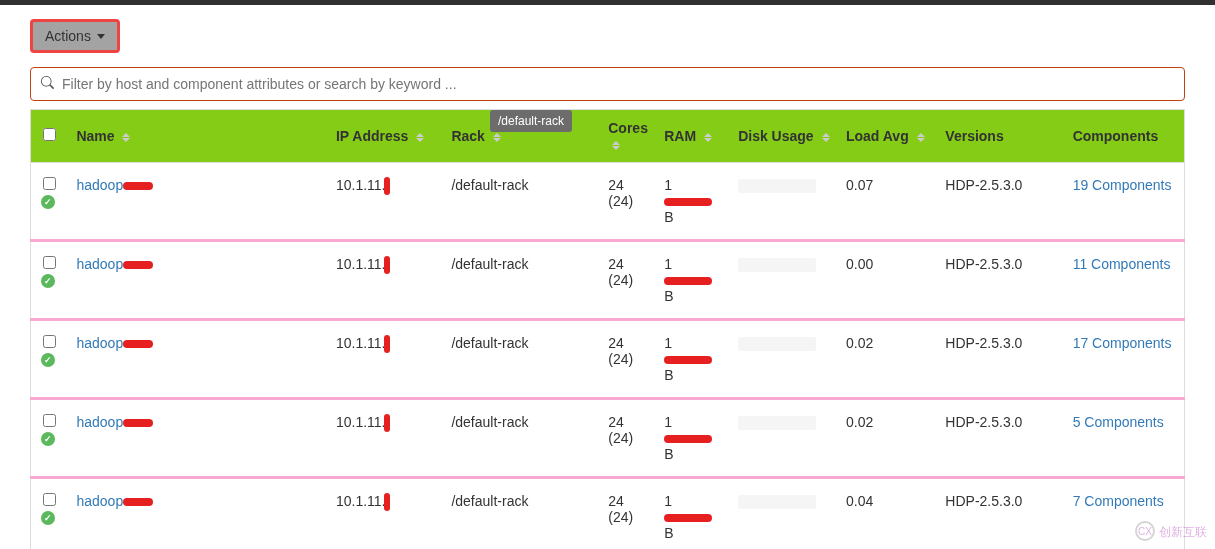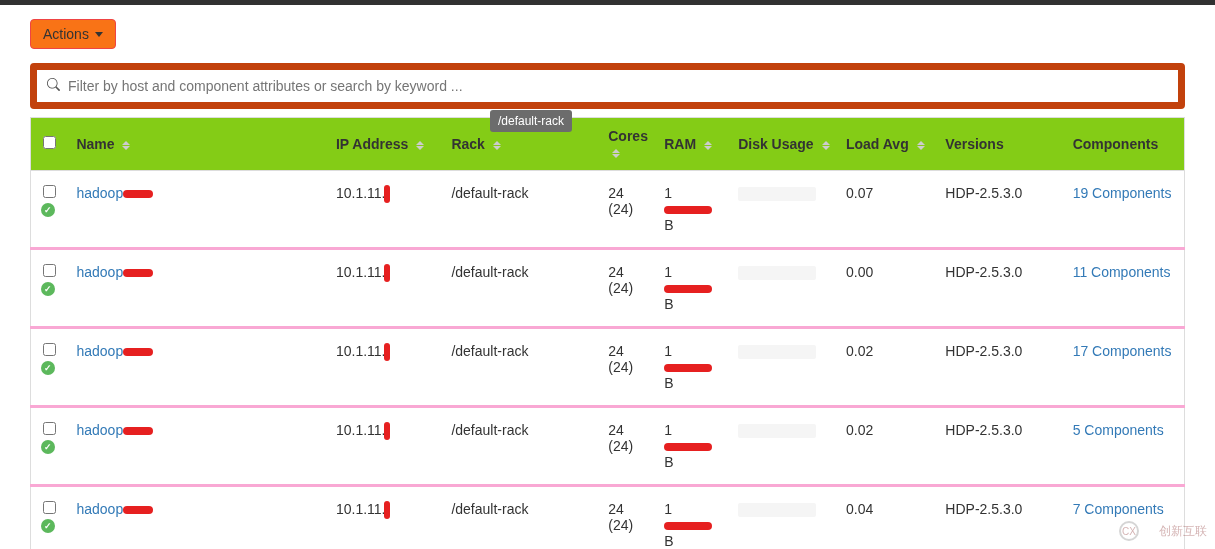--- a/index.html
+++ b/index.html
@@ -1,22 +1,22 @@
 <!DOCTYPE html>
 <html><head>
   <meta charset="utf-8">
   <style>
     * { box-sizing: border-box; margin: 0; padding: 0; }
     body { font-family: "Helvetica Neue", Helvetica, Arial, sans-serif; font-size: 14px; color: #333; background: #fff; }
     .topbar { background: #313131; height: 5px; width: 100%; }
     .container { padding: 0 30px; }
     .actions-row { padding: 14px 0; }
-    .actions-btn { background: #f97316; border: 1px solid #ef4444; border-radius: 4px; padding: 6px 12px; font-size: 14px; color: #333; cursor: pointer; display: inline-flex; align-items: center; gap: 4px; }
+    .actions-btn { background: #a3a3a3; border: 3px solid #ef4444; border-radius: 4px; padding: 6px 12px; font-size: 14px; color: #333; cursor: pointer; display: inline-flex; align-items: center; gap: 4px; }
     .caret { display: inline-block; width: 0; height: 0; border-left: 4px solid transparent; border-right: 4px solid transparent; border-top: 5px solid #333; margin-left: 2px; }
-    .filter-box { border: 7px solid #c2410c; border-radius: 4px; padding: 8px 10px; display: flex; align-items: center; gap: 8px; margin-bottom: 8px; }
+    .filter-box { border: 1px solid #c2410c; border-radius: 4px; padding: 8px 10px; display: flex; align-items: center; gap: 8px; margin-bottom: 8px; }
     .filter-box input { border: none; outline: none; flex: 1; font-size: 14px; color: #999; }
     .search-icon { color: #555; font-size: 13px; }
     table { width: 100%; border-collapse: collapse; border: 1px solid #ddd; }
     th { text-align: left; padding: 10px 8px; border-bottom: 1px solid #ddd; font-weight: 700; color: #333; background: #84cc16; }
     td { padding: 14px 8px; border-bottom: 3px solid #f9a8d4; vertical-align: top; }
     .sort-icons { display: inline-flex; flex-direction: column; margin-left: 4px; vertical-align: middle; line-height: 6px; }
     .sort-up, .sort-down { width: 0; height: 0; border-left: 4px solid transparent; border-right: 4px solid transparent; }
     .sort-up { border-bottom: 4px solid #ccc; margin-bottom: 1px; }
     .sort-down { border-top: 4px solid #ccc; }
     .col-check { width: 38px; text-align: center; }
@@ -32,21 +32,21 @@
     .link { color: #337ab7; cursor: pointer; }
     .status-ok { display: inline-flex; width: 14px; height: 14px; border-radius: 50%; background: #5cb85c; color: #fff; align-items: center; justify-content: center; font-size: 9px; font-weight: bold; margin-right: 4px; vertical-align: middle; }
     .redact { display: inline-block; background: #e62020; height: 8px; border-radius: 4px; vertical-align: middle; }
     .redact-name { width: 30px; }
     .redact-ram { width: 48px; margin-right: 6px; }
     .disk-bar { display: inline-block; width: 78px; height: 14px; background: #f5f5f5; border-radius: 2px; vertical-align: middle; }
     .tooltip { position: absolute; background: #6c6c6c; color: #fff; font-size: 12px; padding: 4px 8px; border-radius: 3px; left: 490px; top: 110px; }
     .cores-sub { color: #333; }
     .ram-gb { color: #333; }
     .ip-stroke { display: inline-block; width: 6px; height: 18px; background: #e62020; border-radius: 3px; vertical-align: middle; margin-left:-2px; }
-    .watermark { position: fixed; right: 8px; bottom: 8px; opacity: 0.35; font-size: 12px; color: #7f1d1d; display: flex; align-items: center; gap: 20px; }
+    .watermark { position: fixed; right: 8px; bottom: 8px; opacity: 0.35; font-size: 12px; color: #a21caf; display: flex; align-items: flex-end; gap: 4px; }
     .wm-circle { width: 20px; height: 20px; border: 2px solid #888; border-radius: 50%; display:flex; align-items:center; justify-content:center; font-size:10px; }
     input[type="checkbox"] { cursor: pointer; }
   </style>
 </head>
 <body>
 
 <div class="topbar"></div>
 
 <div class="container">
   <div class="actions-row">

